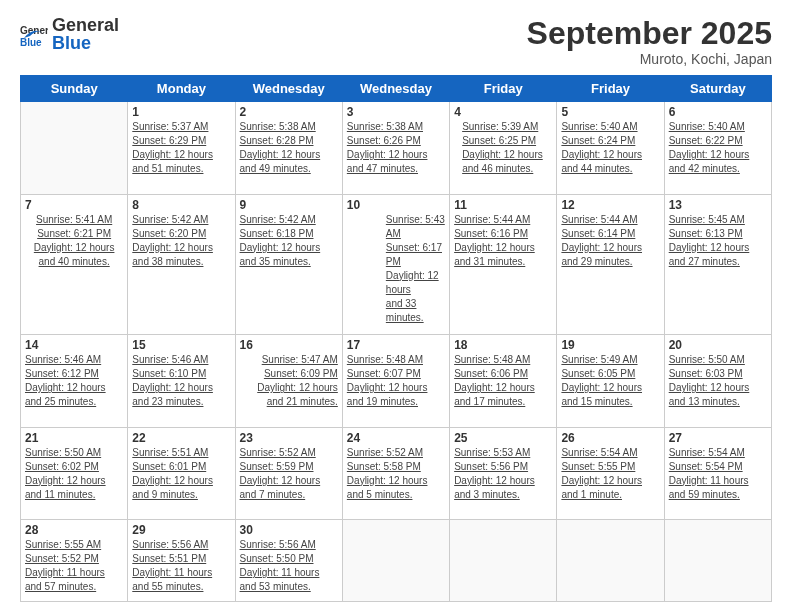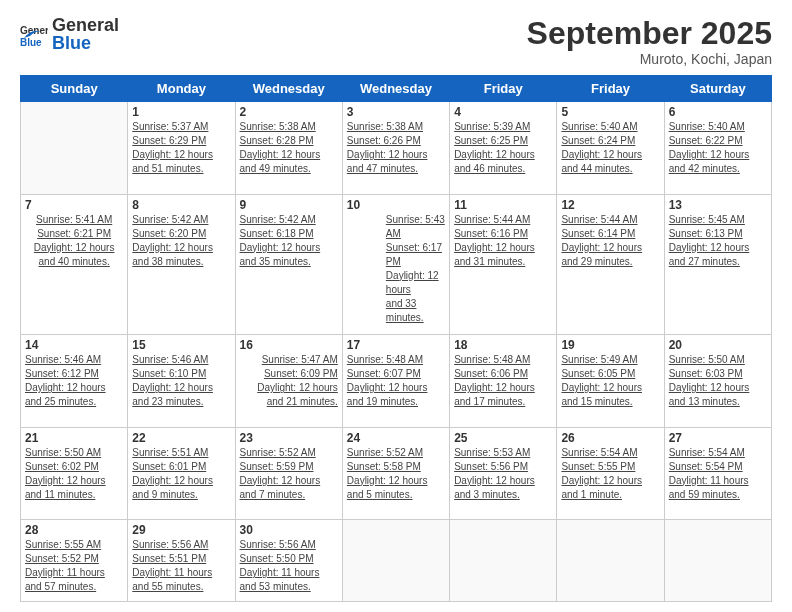--- a/index.html
+++ b/index.html
@@ -152,21 +152,21 @@
           </td>
           <td>
             <span class="day-num">3</span>
             <div class="day-info" style="white-space: pre-line;">Sunrise: 5:38 AM
 Sunset: 6:26 PM
 Daylight: 12 hours
 and 47 minutes.</div>
           </td>
           <td>
             <span class="day-num">4</span>
-            <div class="day-info" style="white-space: pre-line;">Sunrise: 5:39 AM
+            <div class="day-info" style="white-space: pre-line; margin-left: 8px;">Sunrise: 5:39 AM
 Sunset: 6:25 PM
 Daylight: 12 hours
 and 46 minutes.</div>
           </td>
           <td>
             <span class="day-num">5</span>
             <div class="day-info" style="white-space: pre-line;">Sunrise: 5:40 AM
 Sunset: 6:24 PM
 Daylight: 12 hours
 and 44 minutes.</div>

